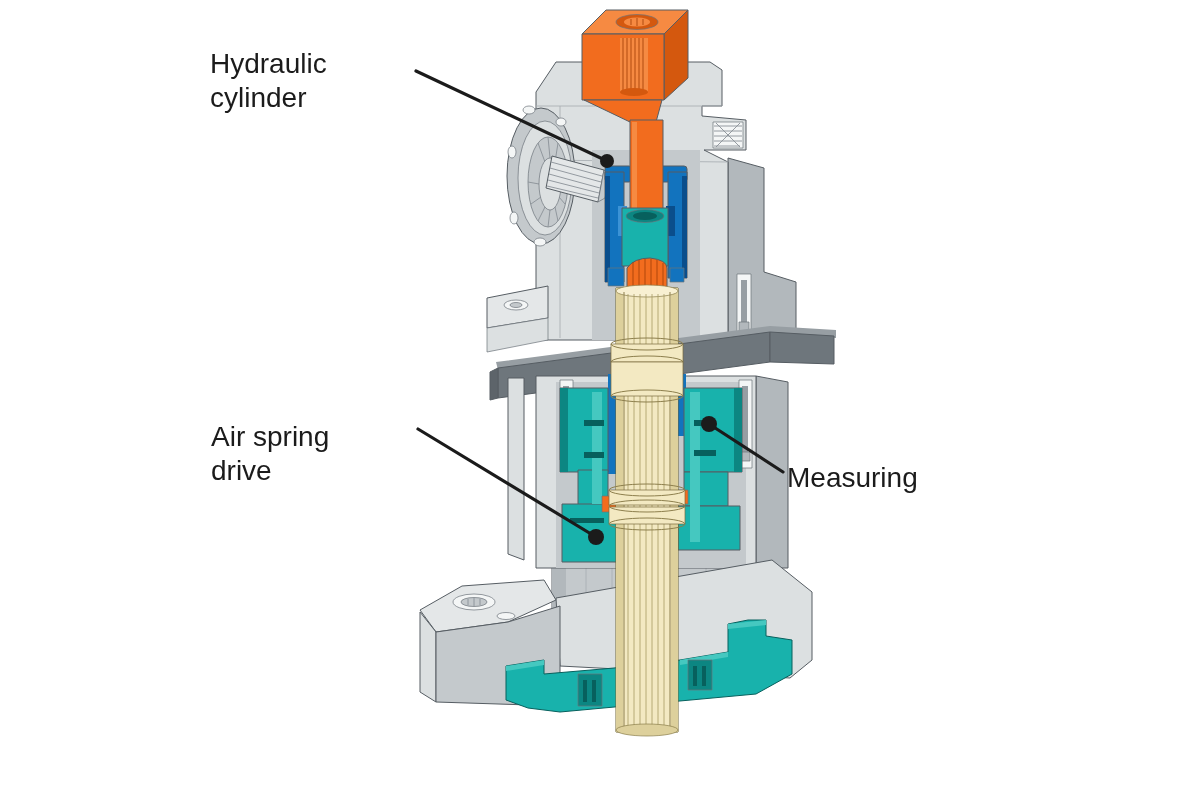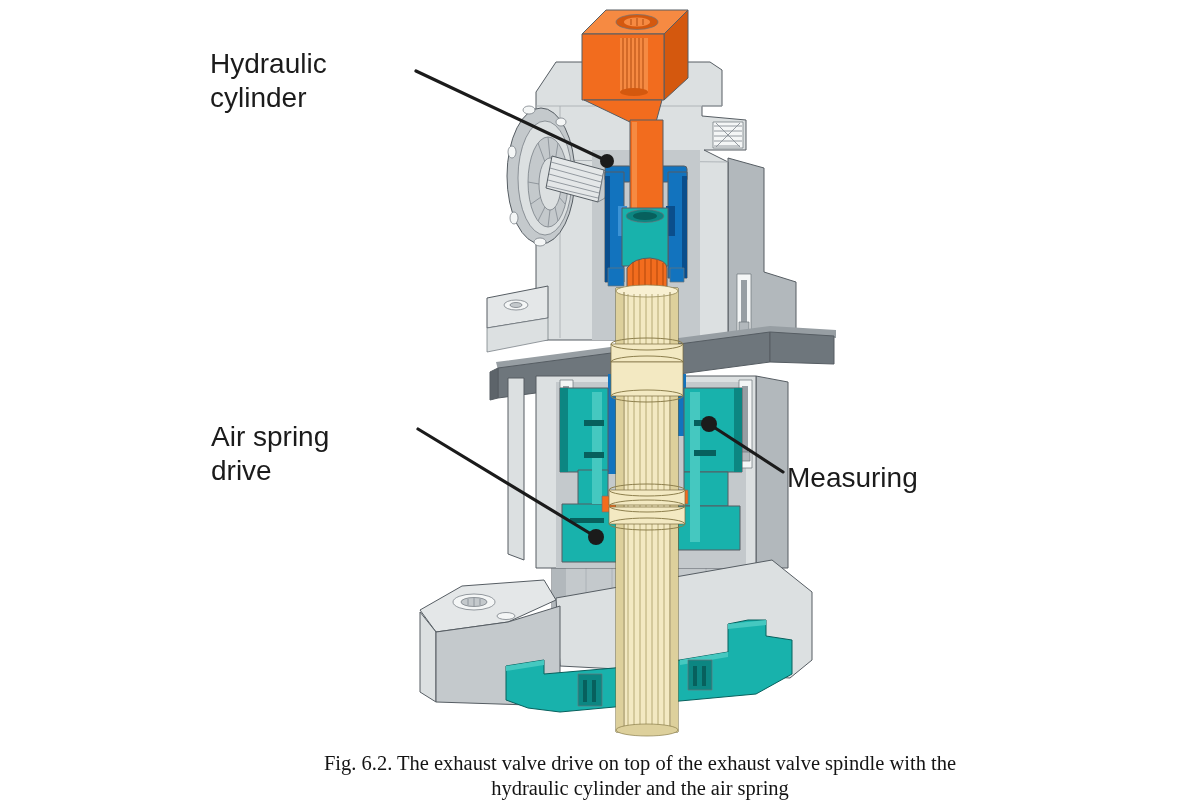--- a/index.html
+++ b/index.html
@@ -240,18 +240,14 @@
 
   <div class="callout right" style="left:211px;top:420px;width:200px;">
     <div>Air spring</div>
     <div>drive</div>
   </div>
 
   <div class="callout left" style="left:787px;top:461px;width:220px;">
     <div>Measuring</div>
   </div>
 
-  <div class="caption">
-    <div>Fig. 6.2. The exhaust valve drive on top of the exhaust valve spindle with the</div>
-    <div>hydraulic cylinder and the air spring</div>
-  </div>
 
 </div>
 
 </body></html>

